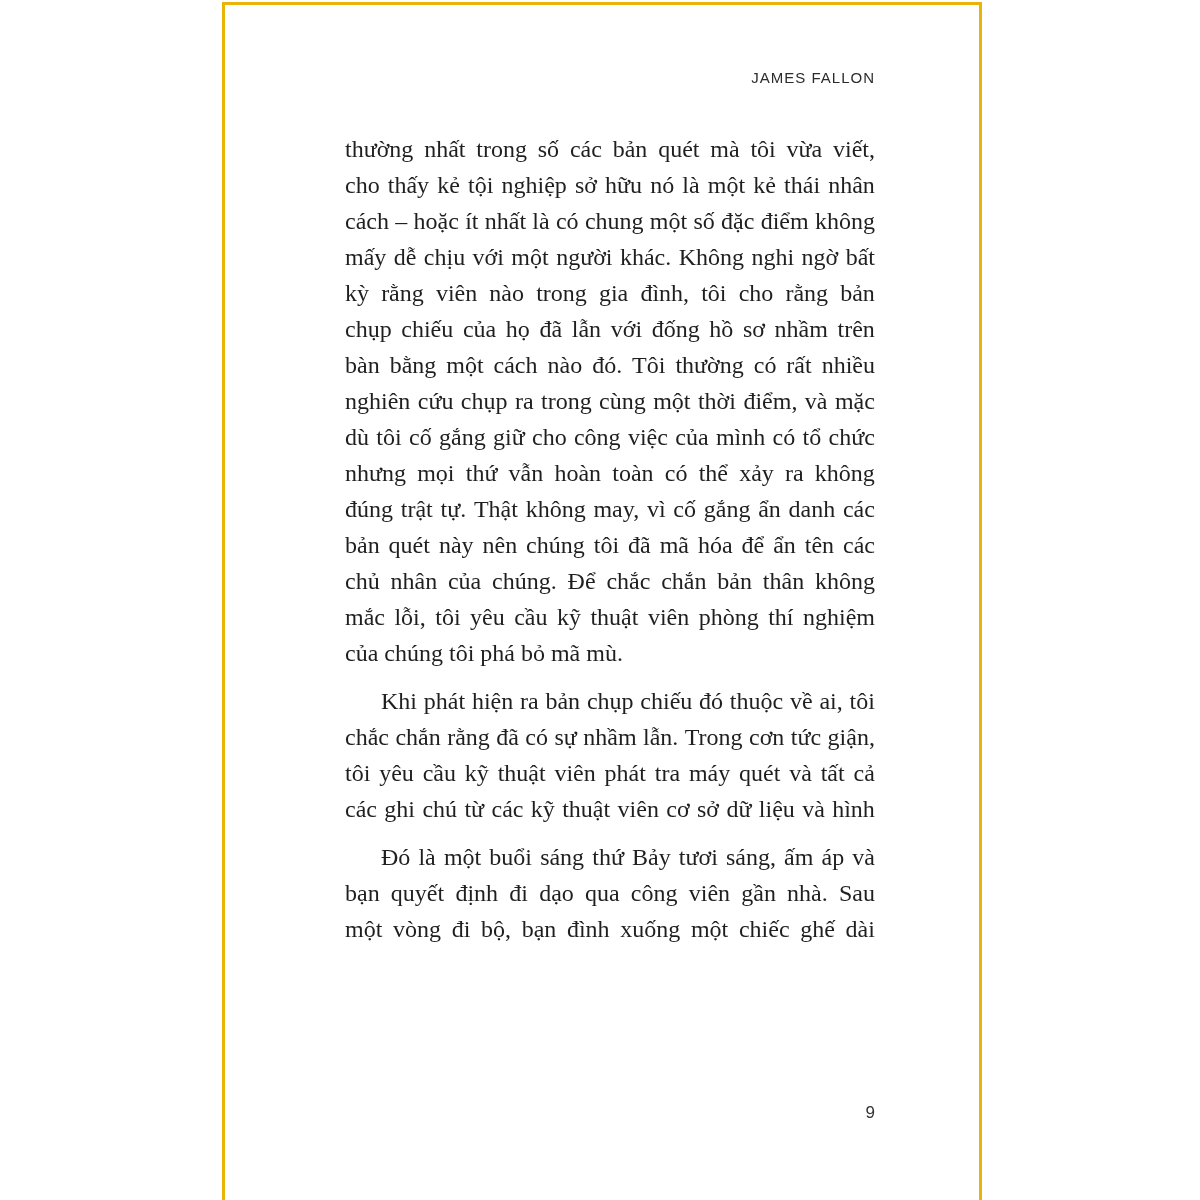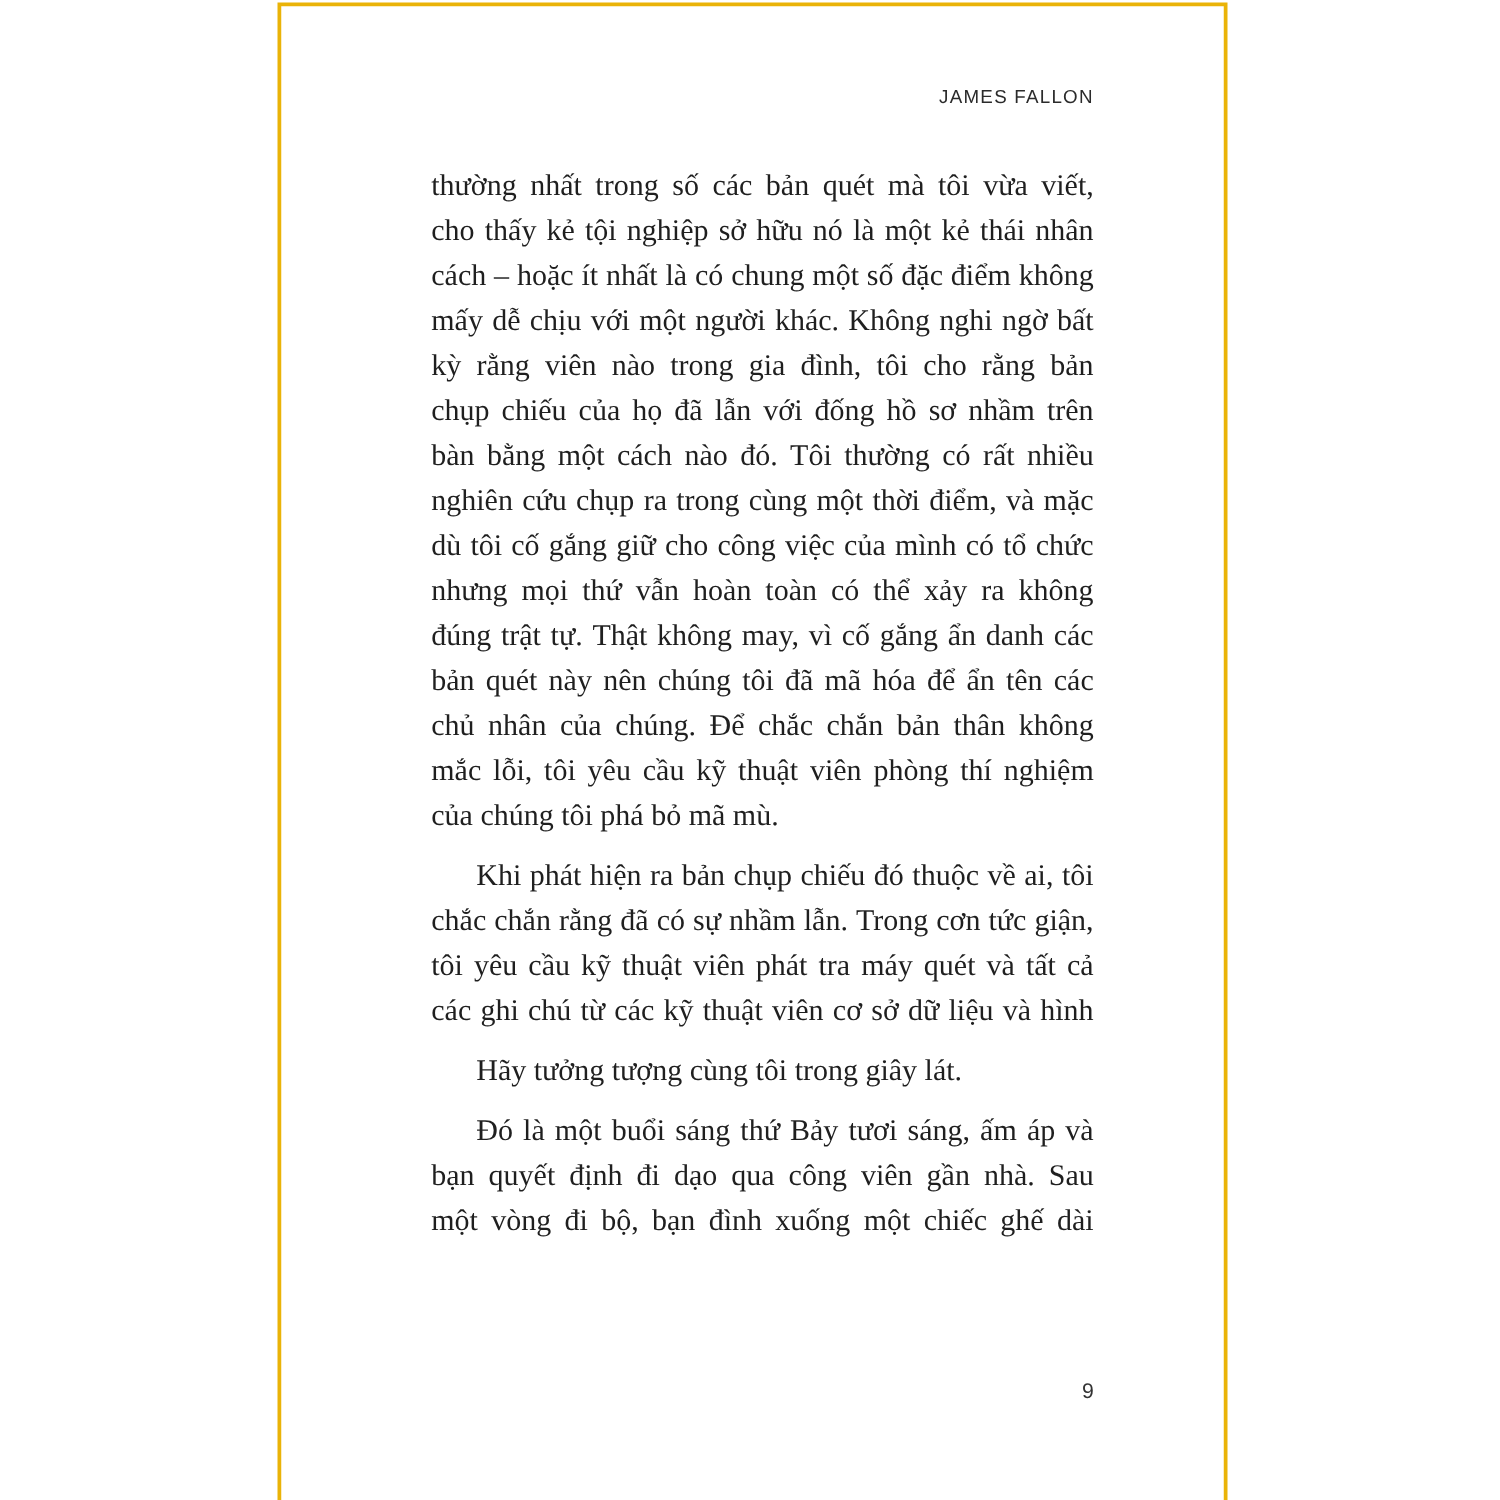--- a/index.html
+++ b/index.html
@@ -320,23 +320,20 @@
           <span>viên</span>
           <span>cơ</span>
           <span>sở</span>
           <span>dữ</span>
           <span>liệu</span>
           <span>và</span>
           <span>hình</span>
         </div>
       </div>
       <div class="para">
-        <div class="line plain indent">Hãy tưởng tượng cùng tôi trong giây lát.</div>
-      </div>
-      <div class="para">
         <div class="line indent">
           <span>Đó</span>
           <span>là</span>
           <span>một</span>
           <span>buổi</span>
           <span>sáng</span>
           <span>thứ</span>
           <span>Bảy</span>
           <span>tươi</span>
           <span>sáng,</span>

